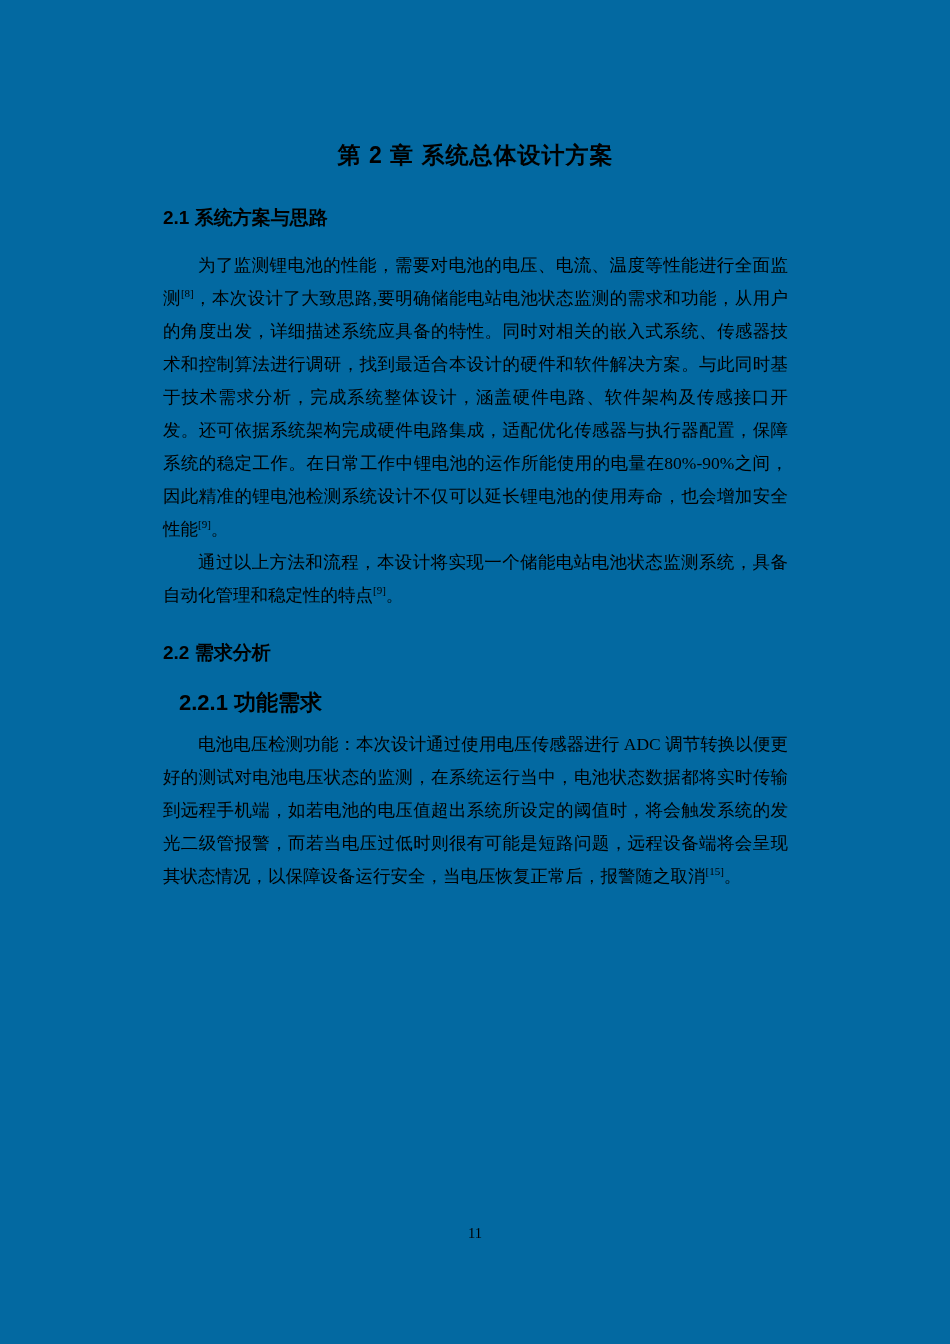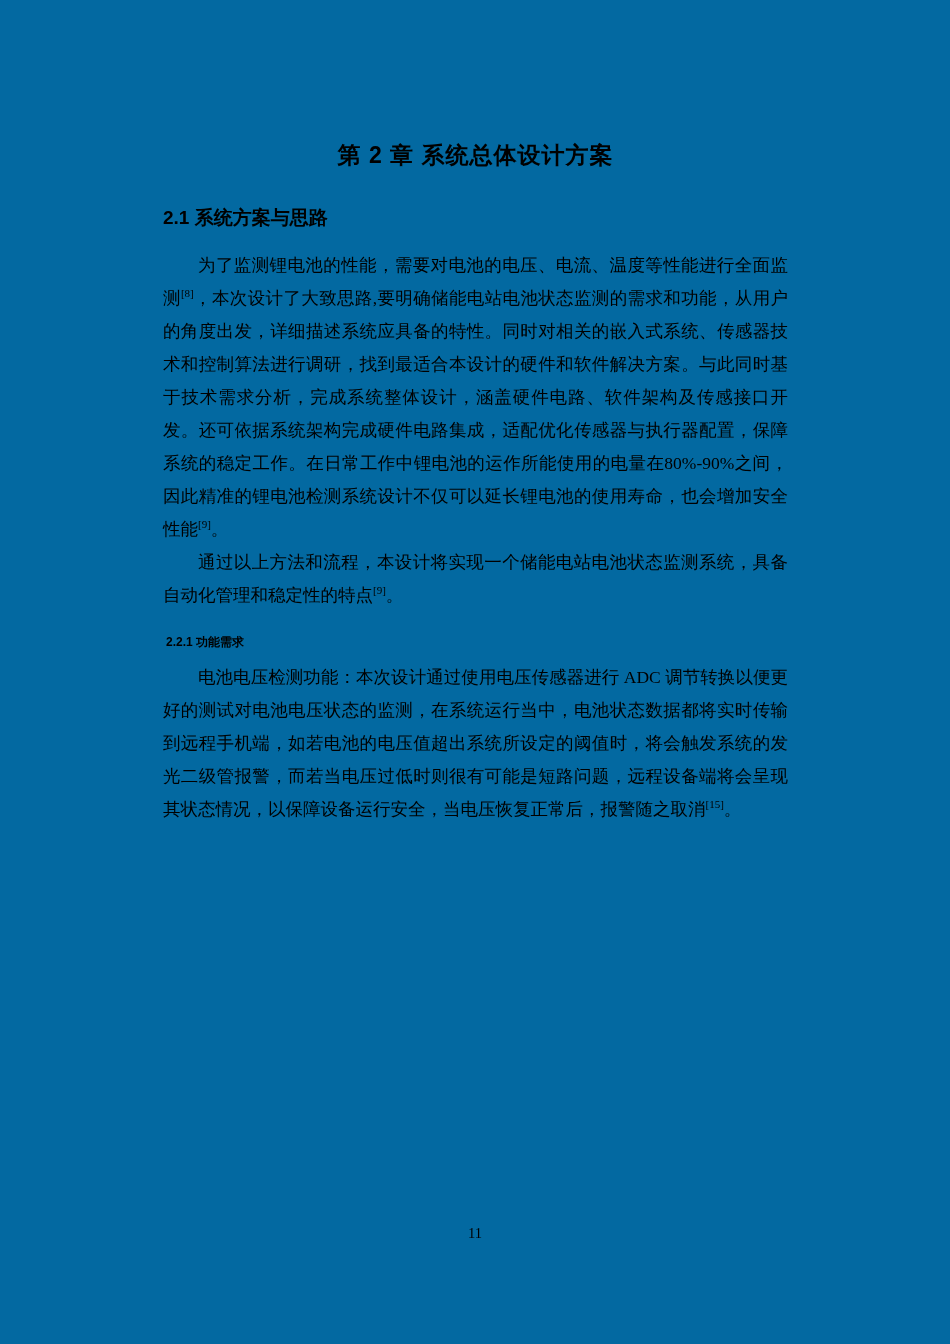--- a/index.html
+++ b/index.html
@@ -32,22 +32,22 @@
   }
   .section-heading {
     font-family: "Liberation Sans", "DejaVu Sans", sans-serif;
     font-weight: bold;
     font-size: 19px;
     margin: 28px 0 18px 0;
   }
   .subsection-heading {
     font-family: "Liberation Sans", "DejaVu Sans", sans-serif;
     font-weight: bold;
-    font-size: 12px;
-    margin: 22px 0 10px 3px;
+    font-size: 22px;
+    margin: 22px 0 10px 16px;
   }
   .para {
     font-size: 17.5px;
     line-height: 33px;
     text-align: justify;
     text-indent: 2em;
     margin: 0;
   }
   sup.cite {
     font-size: 11px;
@@ -65,18 +65,19 @@
 </head>
 <body>
 
 <div class="page">
   <h1 class="chapter-title">第 2 章 系统总体设计方案</h1>
 
   <div id="doc-content">
       <h2 class="section-heading">2.1 系统方案与思路</h2>
       <p class="para">为了监测锂电池的性能，需要对电池的电压、电流、温度等性能进行全面监测<sup class="cite">[8]</sup>，本次设计了大致思路,要明确储能电站电池状态监测的需求和功能，从用户的角度出发，详细描述系统应具备的特性。同时对相关的嵌入式系统、传感器技术和控制算法进行调研，找到最适合本设计的硬件和软件解决方案。与此同时基于技术需求分析，完成系统整体设计，涵盖硬件电路、软件架构及传感接口开发。还可依据系统架构完成硬件电路集成，适配优化传感器与执行器配置，保障系统的稳定工作。在日常工作中锂电池的运作所能使用的电量在80%-90%之间，因此精准的锂电池检测系统设计不仅可以延长锂电池的使用寿命，也会增加安全性能<sup class="cite">[9]</sup>。</p>
       <p class="para">通过以上方法和流程，本设计将实现一个储能电站电池状态监测系统，具备自动化管理和稳定性的特点<sup class="cite">[9]</sup>。</p>
+      <h2 class="section-heading">2.2 需求分析</h2>
       <h3 class="subsection-heading">2.2.1 功能需求</h3>
       <p class="para">电池电压检测功能：本次设计通过使用电压传感器进行 ADC 调节转换以便更好的测试对电池电压状态的监测，在系统运行当中，电池状态数据都将实时传输到远程手机端，如若电池的电压值超出系统所设定的阈值时，将会触发系统的发光二级管报警，而若当电压过低时则很有可能是短路问题，远程设备端将会呈现其状态情况，以保障设备运行安全，当电压恢复正常后，报警随之取消<sup class="cite">[15]</sup>。</p>
     </div>
 
   <div class="page-number">11</div>
 </div>
 
 </body></html>

